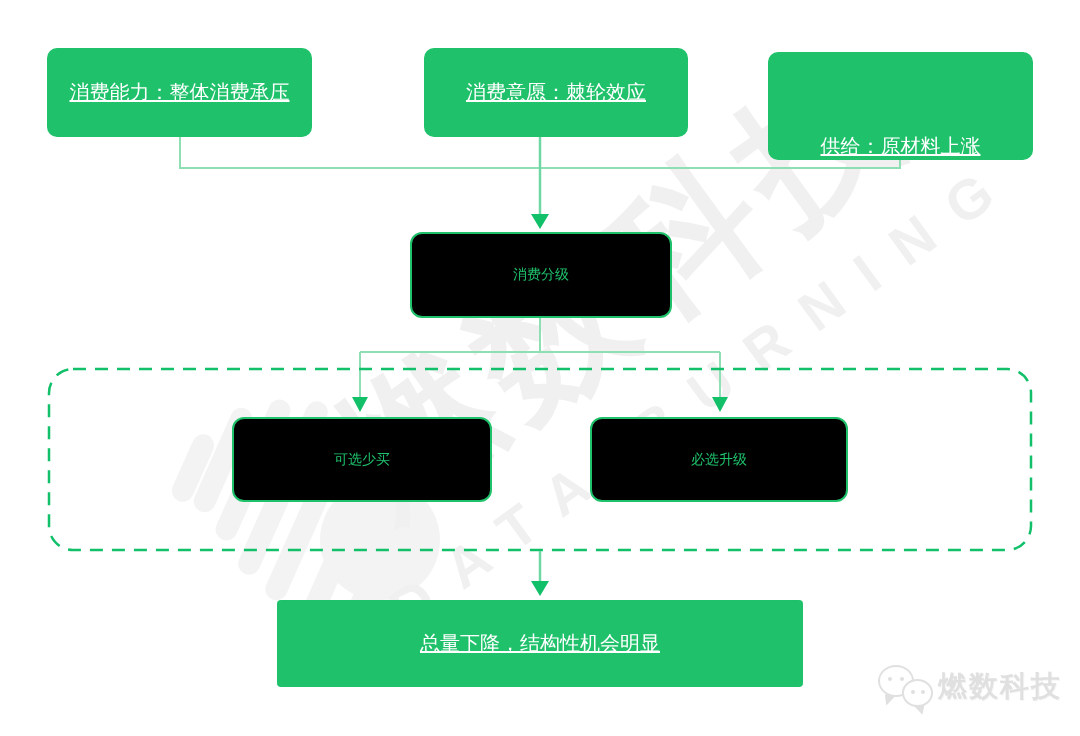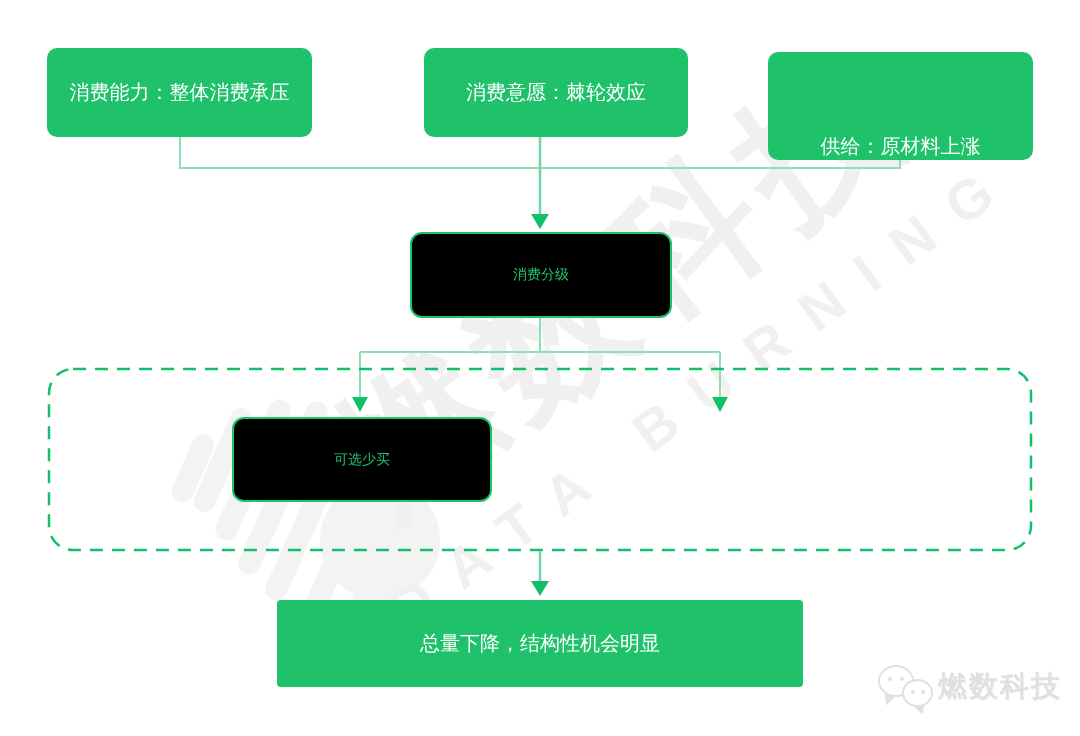--- a/index.html
+++ b/index.html
@@ -25,21 +25,21 @@
   .wm-logo{position:absolute;left:160px;top:390px;width:280px;height:290px;}
   .wm-stripe{position:absolute;width:22px;background:#F3F3F3;border-radius:12px;transform:rotate(24deg);}
   .wm-blob{position:absolute;left:160px;top:90px;width:120px;height:120px;background:#F3F3F3;border-radius:50%;}
 
   
   svg.connectors{position:absolute;left:0;top:0;z-index:1;}
 
   
   .node{position:absolute;z-index:2;display:flex;align-items:center;justify-content:center;
     text-align:center;font-weight:500;}
-  .filled{background:var(--green);color:#fff;border-radius:10px;font-size:20px;}
+  .filled{background:var(--green);color:#fff;border-radius:10px;font-size:20px;text-decoration:underline;}
   .outline{background:#000000;border:2px solid var(--green);color:var(--green);
     border-radius:12px;font-size:14px;}
 
   
   .footer-brand{position:absolute;left:876px;top:655px;width:180px;height:64px;z-index:2;
     display:flex;align-items:center;}
   .bubbles{position:relative;width:62px;height:60px;flex:0 0 auto;}
   .bubble{position:absolute;background:#fff;border:2.5px solid var(--logo-gray);border-radius:50%;}
   .bubble.big{left:2px;top:8px;width:36px;height:32px;}
   .bubble.small{left:26px;top:22px;width:31px;height:28px;z-index:1;}
@@ -101,20 +101,23 @@
     <span>供给：原材料上涨</span>
   </div>
 
   <div class="node outline" style="left:410px;top:232px;width:262px;height:86px;">
     <span>消费分级</span>
   </div>
 
   <div class="node outline" style="left:232px;top:417px;width:260px;height:85px;">
     <span>可选少买</span>
   </div>
+  <div class="node outline" style="left:590px;top:417px;width:258px;height:85px;">
+    <span>必选升级</span>
+  </div>
 
   <div class="node filled" style="left:277px;top:600px;width:526px;height:87px;border-radius:4px;">
     <span>总量下降，结构性机会明显</span>
   </div>
 
   <div class="footer-brand">
     <div class="bubbles">
       <div class="tail big"></div>
       <div class="bubble big">
         <div class="eye" style="left:8px;top:10px;"></div>

